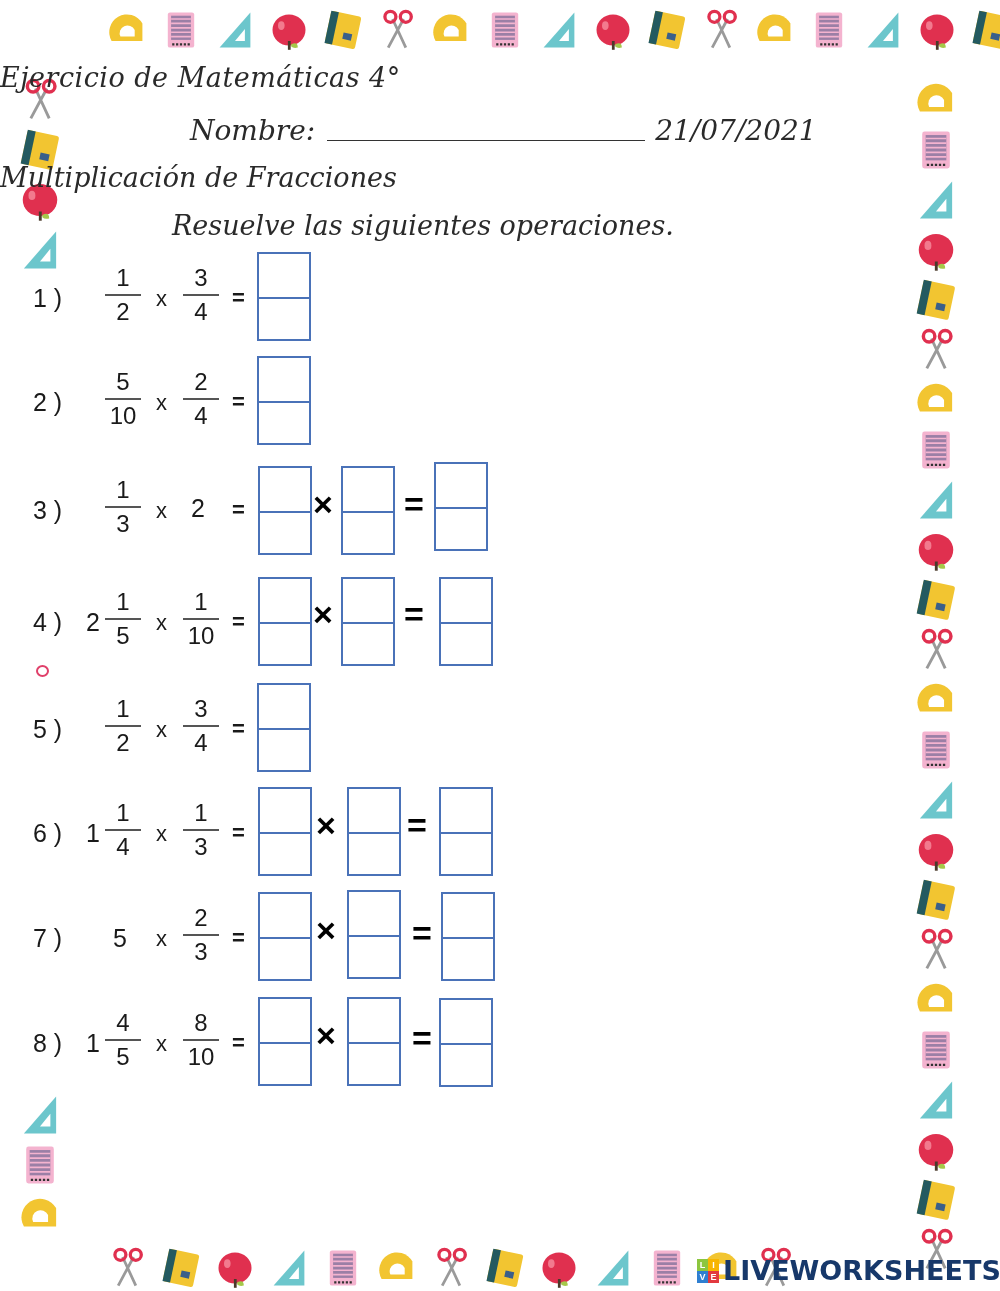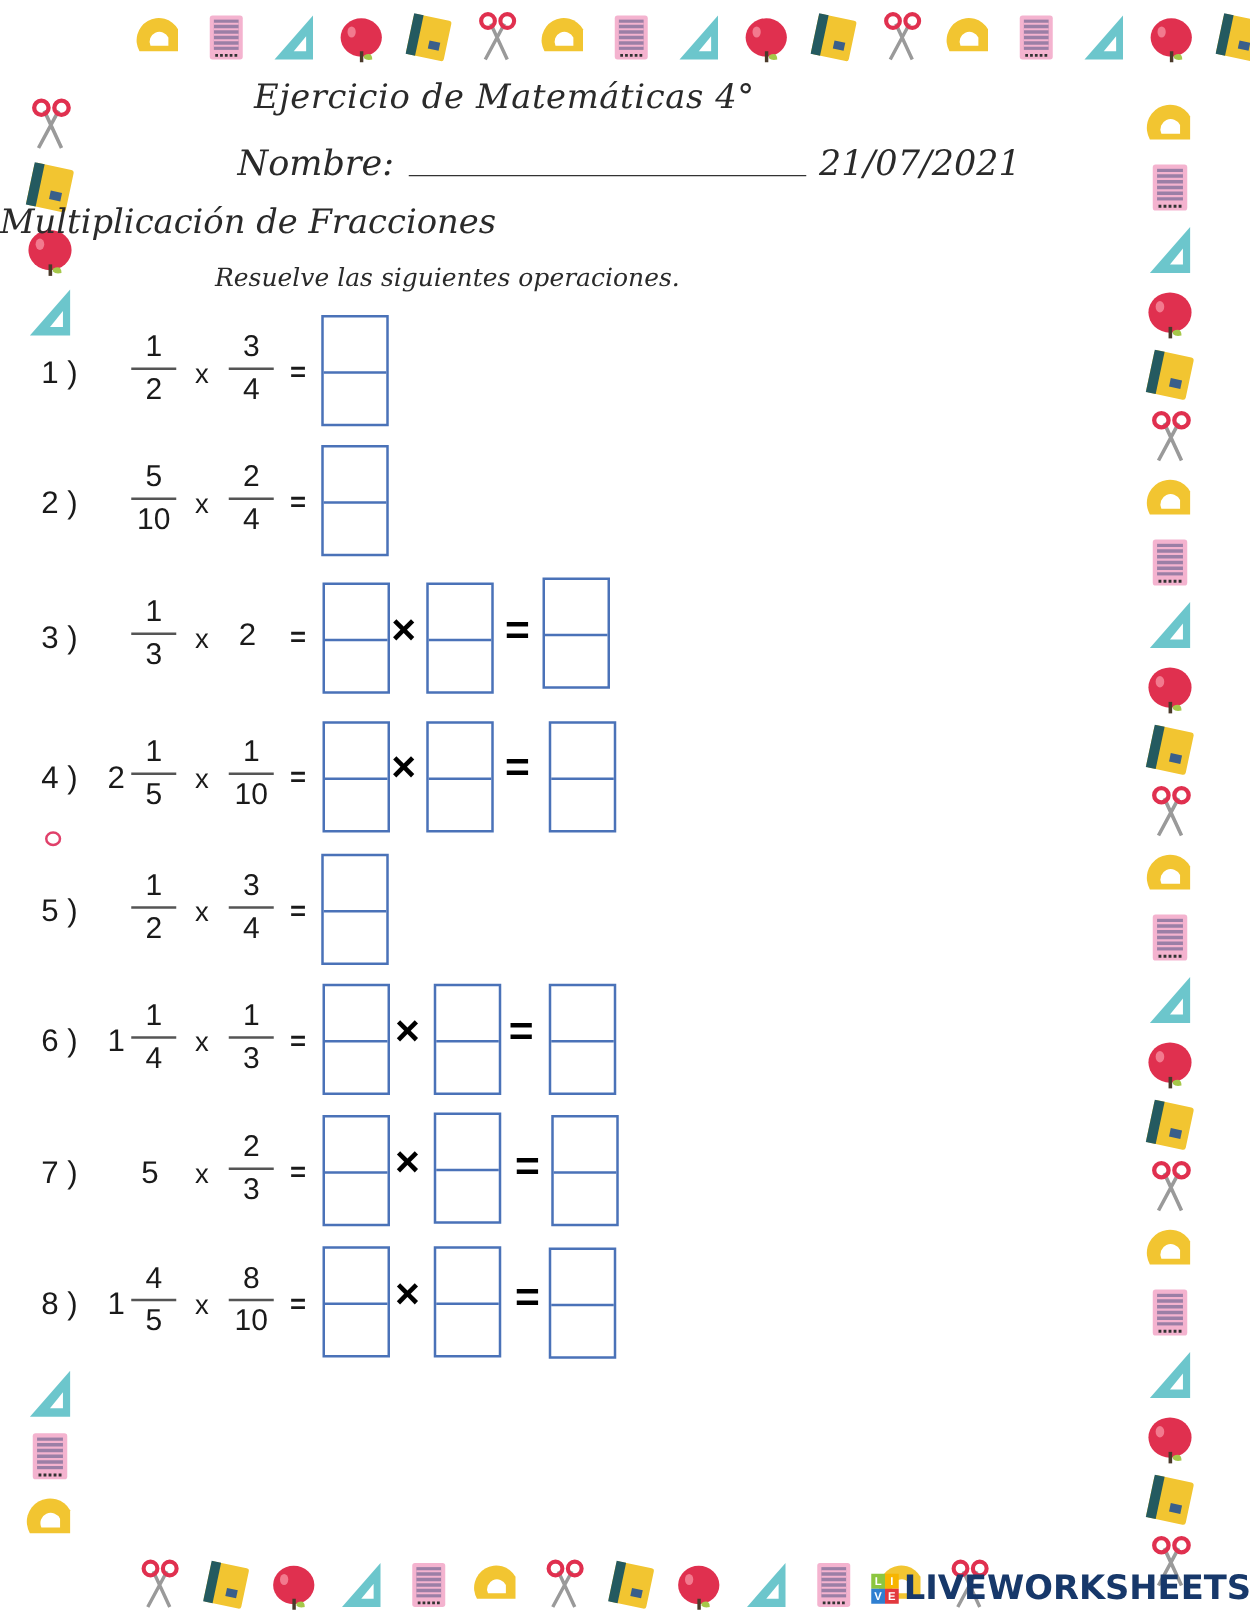--- a/index.html
+++ b/index.html
@@ -12,25 +12,25 @@
   .border-bottom { top:1245px; left:100px; height:46px; }
   .border-col { position:absolute; display:flex; flex-direction:column; align-items:center; }
   .border-left-top { left:14px; top:75px; }
   .border-left-bottom { left:14px; top:1090px; }
   .border-right { left:910px; top:75px; }
   .deco { width:44px; height:44px; margin:3px 5px; flex:0 0 auto; }
   .border-col .deco { margin:2px 0; width:52px; height:46px; }
 
   
   .script { font-family:"DejaVu Serif", serif; font-style:italic; font-weight:normal; color:#2a2a2a; position:absolute; white-space:nowrap; }
-  .title { top:62px; left:0; width:807px; text-align:center; font-size:27px; letter-spacing:0.5px; }
+  .title { top:62px; left:0; width:807px; font-size:27px; letter-spacing:0.5px; }
   .name-row { top:112px; left:190px; font-size:28px; display:flex; align-items:flex-end; }
   .name-line { display:inline-block; width:318px; border-bottom:1.5px solid #333; height:28px; margin:0 10px 6px 12px; }
   .subtitle { top:162px; left:0; width:1000px; font-size:27px; padding-left:0; }
-  .instruction { top:210px; left:172px; font-size:20px; }
+  .instruction { top:210px; left:172px; font-size:27px; }
 
   
   .problem { position:absolute; left:0; width:520px; height:95px; }
   .pnum { position:absolute; left:33px; font-size:25px; font-weight:normal; color:#1a1a1a; }
   .whole { position:absolute; font-size:25px; }
   .frac { position:absolute; display:flex; flex-direction:column; align-items:center; width:38px; font-size:24px; line-height:28px; }
   .frac .bar { width:36px; height:2px; background:#555; margin:2px 0 2px 0; }
   .times-x { position:absolute; font-size:22px; }
   .eq-small { position:absolute; font-size:22px; font-weight:bold; }
   .box { position:absolute; width:54px; height:89px; border:2px solid #4a72b8; box-sizing:border-box; background:#fff; cursor:text; }

